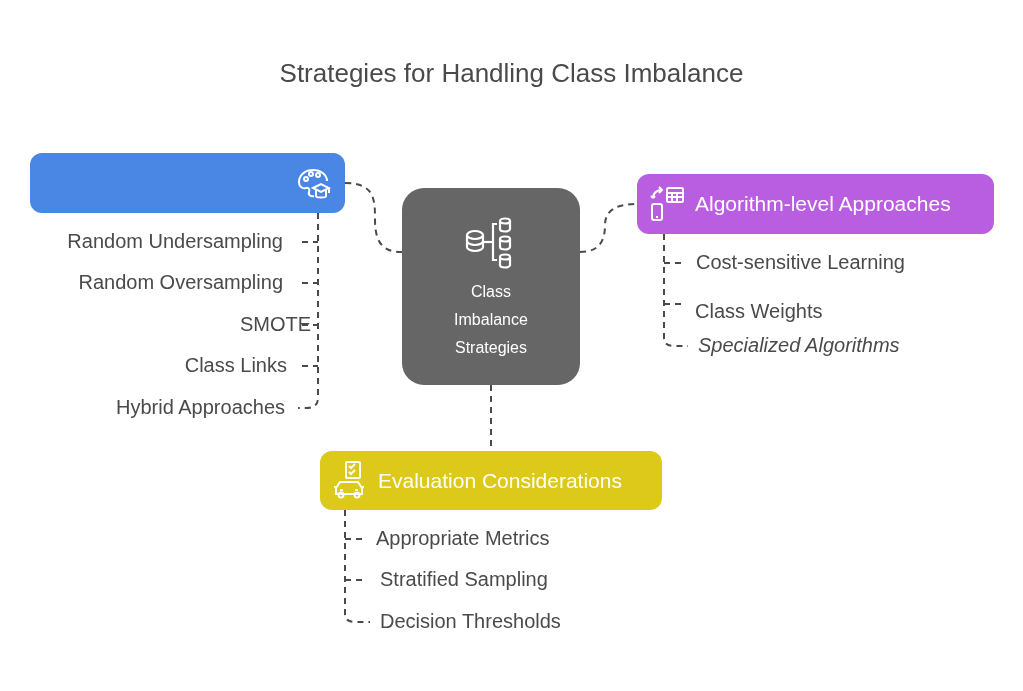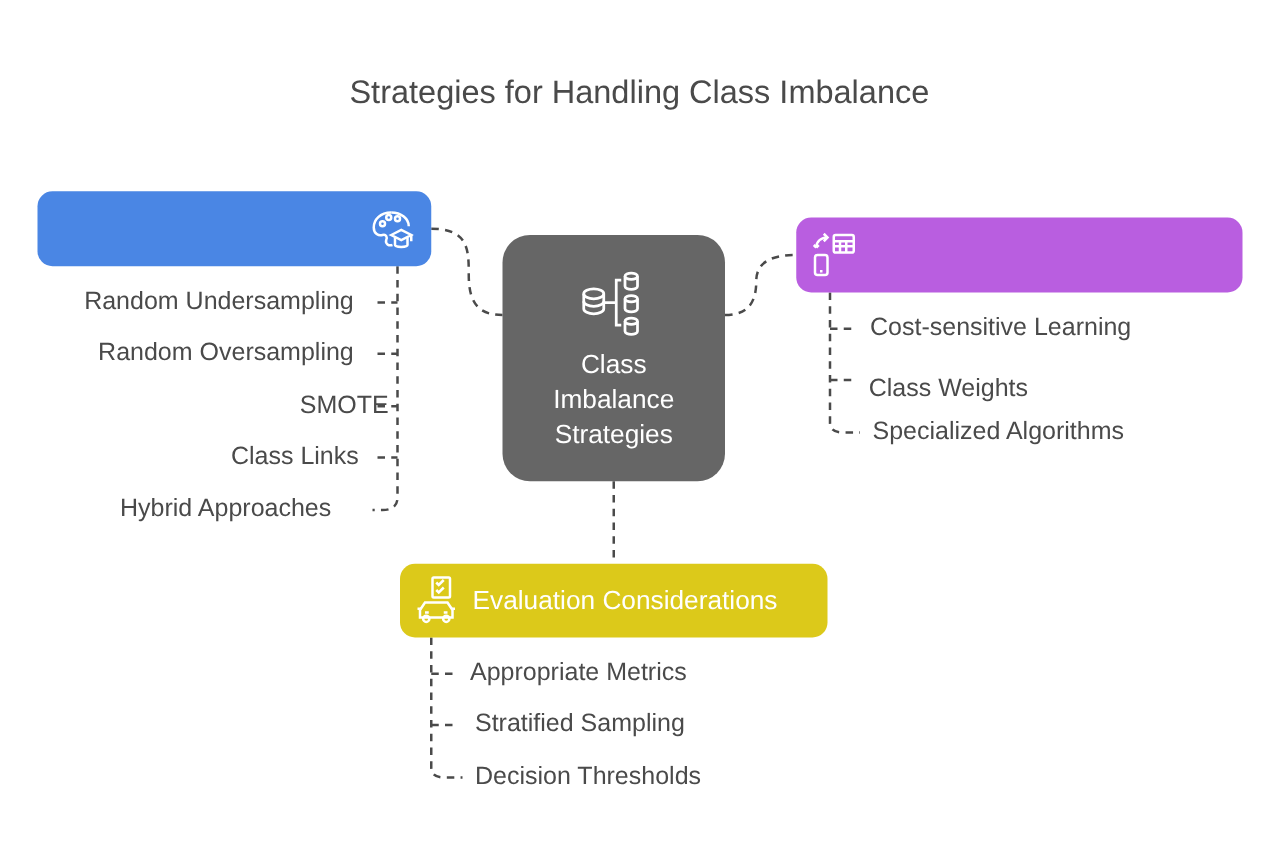--- a/index.html
+++ b/index.html
@@ -12,21 +12,21 @@
           font-size: 21px; box-sizing: border-box; }
   .node .icon { display: inline-flex; }
   #n-resampling { left: 30px; top: 153px; width: 315px; height: 60px; background: #4a86e4; padding-left: 15px; }
   #n-resampling .icon { position: absolute; right: 14px; top: 14px; }
   #n-algorithm { left: 637px; top: 174px; width: 357px; height: 60px; background: #b95ee0; padding-left: 58px; }
   #n-algorithm .icon { position: absolute; left: 12px; top: 12px; }
   #n-evaluation { left: 320px; top: 451px; width: 342px; height: 59px; background: #dcc91a; padding-left: 58px; }
   #n-evaluation .icon { position: absolute; left: 12px; top: 9px; }
   #n-center { left: 402px; top: 188px; width: 178px; height: 197px; background: #666666; border-radius: 22px;
               flex-direction: column; justify-content: flex-start; padding-top: 26px; }
-  #n-center .label { text-align: center; font-size: 21px; line-height: 28px; margin-top: 8px; }
+  #n-center .label { text-align: center; font-size: 16px; line-height: 28px; margin-top: 8px; }
   .leaf { position: absolute; font-size: 20px; color: #4a4a4a; white-space: nowrap; }
   .leaf.right-align { text-align: right; }
 </style>
 </head>
 <body>
 
 <div class="title">Strategies for Handling Class Imbalance</div>
 
 <svg class="connectors" width="1023" height="691">
   <g fill="none" stroke="#4a4a4a" stroke-width="2" stroke-dasharray="6,5">
@@ -96,20 +96,21 @@
     <svg width="36" height="36" viewBox="0 0 36 36" fill="none" stroke="#fff" stroke-width="2">
       <rect x="3" y="18" width="10" height="16" rx="2"></rect>
       <path d="M7 31 h2"></path>
       <path d="M4 12 c0 -5 4 -8 9 -8"></path>
         <path d="M10 1 l3 3 l-3 3"></path>
       <path d="M4 12 l-2 -2 M4 12 l2 -2"></path>
       <rect x="18" y="2" width="16" height="14" rx="1.5"></rect>
       <path d="M18 7 h16 M18 11 h16 M23 7 v9 M28 7 v9"></path>
     </svg>
   </span>
+  <span>Algorithm-level Approaches</span>
 </div>
 
 <div class="node" id="n-evaluation">
   <span class="icon">
     <svg width="38" height="40" viewBox="0 0 38 40" fill="none" stroke="#fff" stroke-width="2">
       <rect x="14" y="2" width="14" height="16" rx="1"></rect>
       <path d="M17 6 l2 2 l4 -4 M17 12 l2 2 l4 -4"></path>
       <path d="M4 34 v-6 l4 -6 h18 l4 6 v6 z"></path>
       <path d="M2 27 h3 M29 27 h3"></path>
       <circle cx="9" cy="35" r="2.5"></circle>
@@ -117,21 +118,21 @@
       <path d="M8 30 h3 M23 30 h3"></path>
     </svg>
   </span>
   <span>Evaluation Considerations</span>
 </div>
 
 <div class="leaf right-align" style="right:740px; top:230px;">Random Undersampling</div>
 <div class="leaf right-align" style="right:740px; top:271px;">Random Oversampling</div>
 <div class="leaf right-align" style="right:712px; top:313px;">SMOTE</div>
 <div class="leaf right-align" style="right:736px; top:354px;">Class Links</div>
-<div class="leaf right-align" style="right:758px; top:396px;">Hybrid Approaches</div>
+<div class="leaf right-align" style="right:738px; top:396px;">Hybrid Approaches</div>
 
 <div class="leaf" style="left:696px; top:251px;">Cost-sensitive Learning</div>
 <div class="leaf" style="left:695px; top:300px;">Class Weights</div>
-<div class="leaf" style="left:698px; top:334px;">Specialized Algorithms</div>
+<div class="leaf" style="left:698px; top:334px;font-style:italic;">Specialized Algorithms</div>
 
 <div class="leaf" style="left:376px; top:527px;">Appropriate Metrics</div>
 <div class="leaf" style="left:380px; top:568px;">Stratified Sampling</div>
 <div class="leaf" style="left:380px; top:610px;">Decision Thresholds</div>
 
 </body></html>

